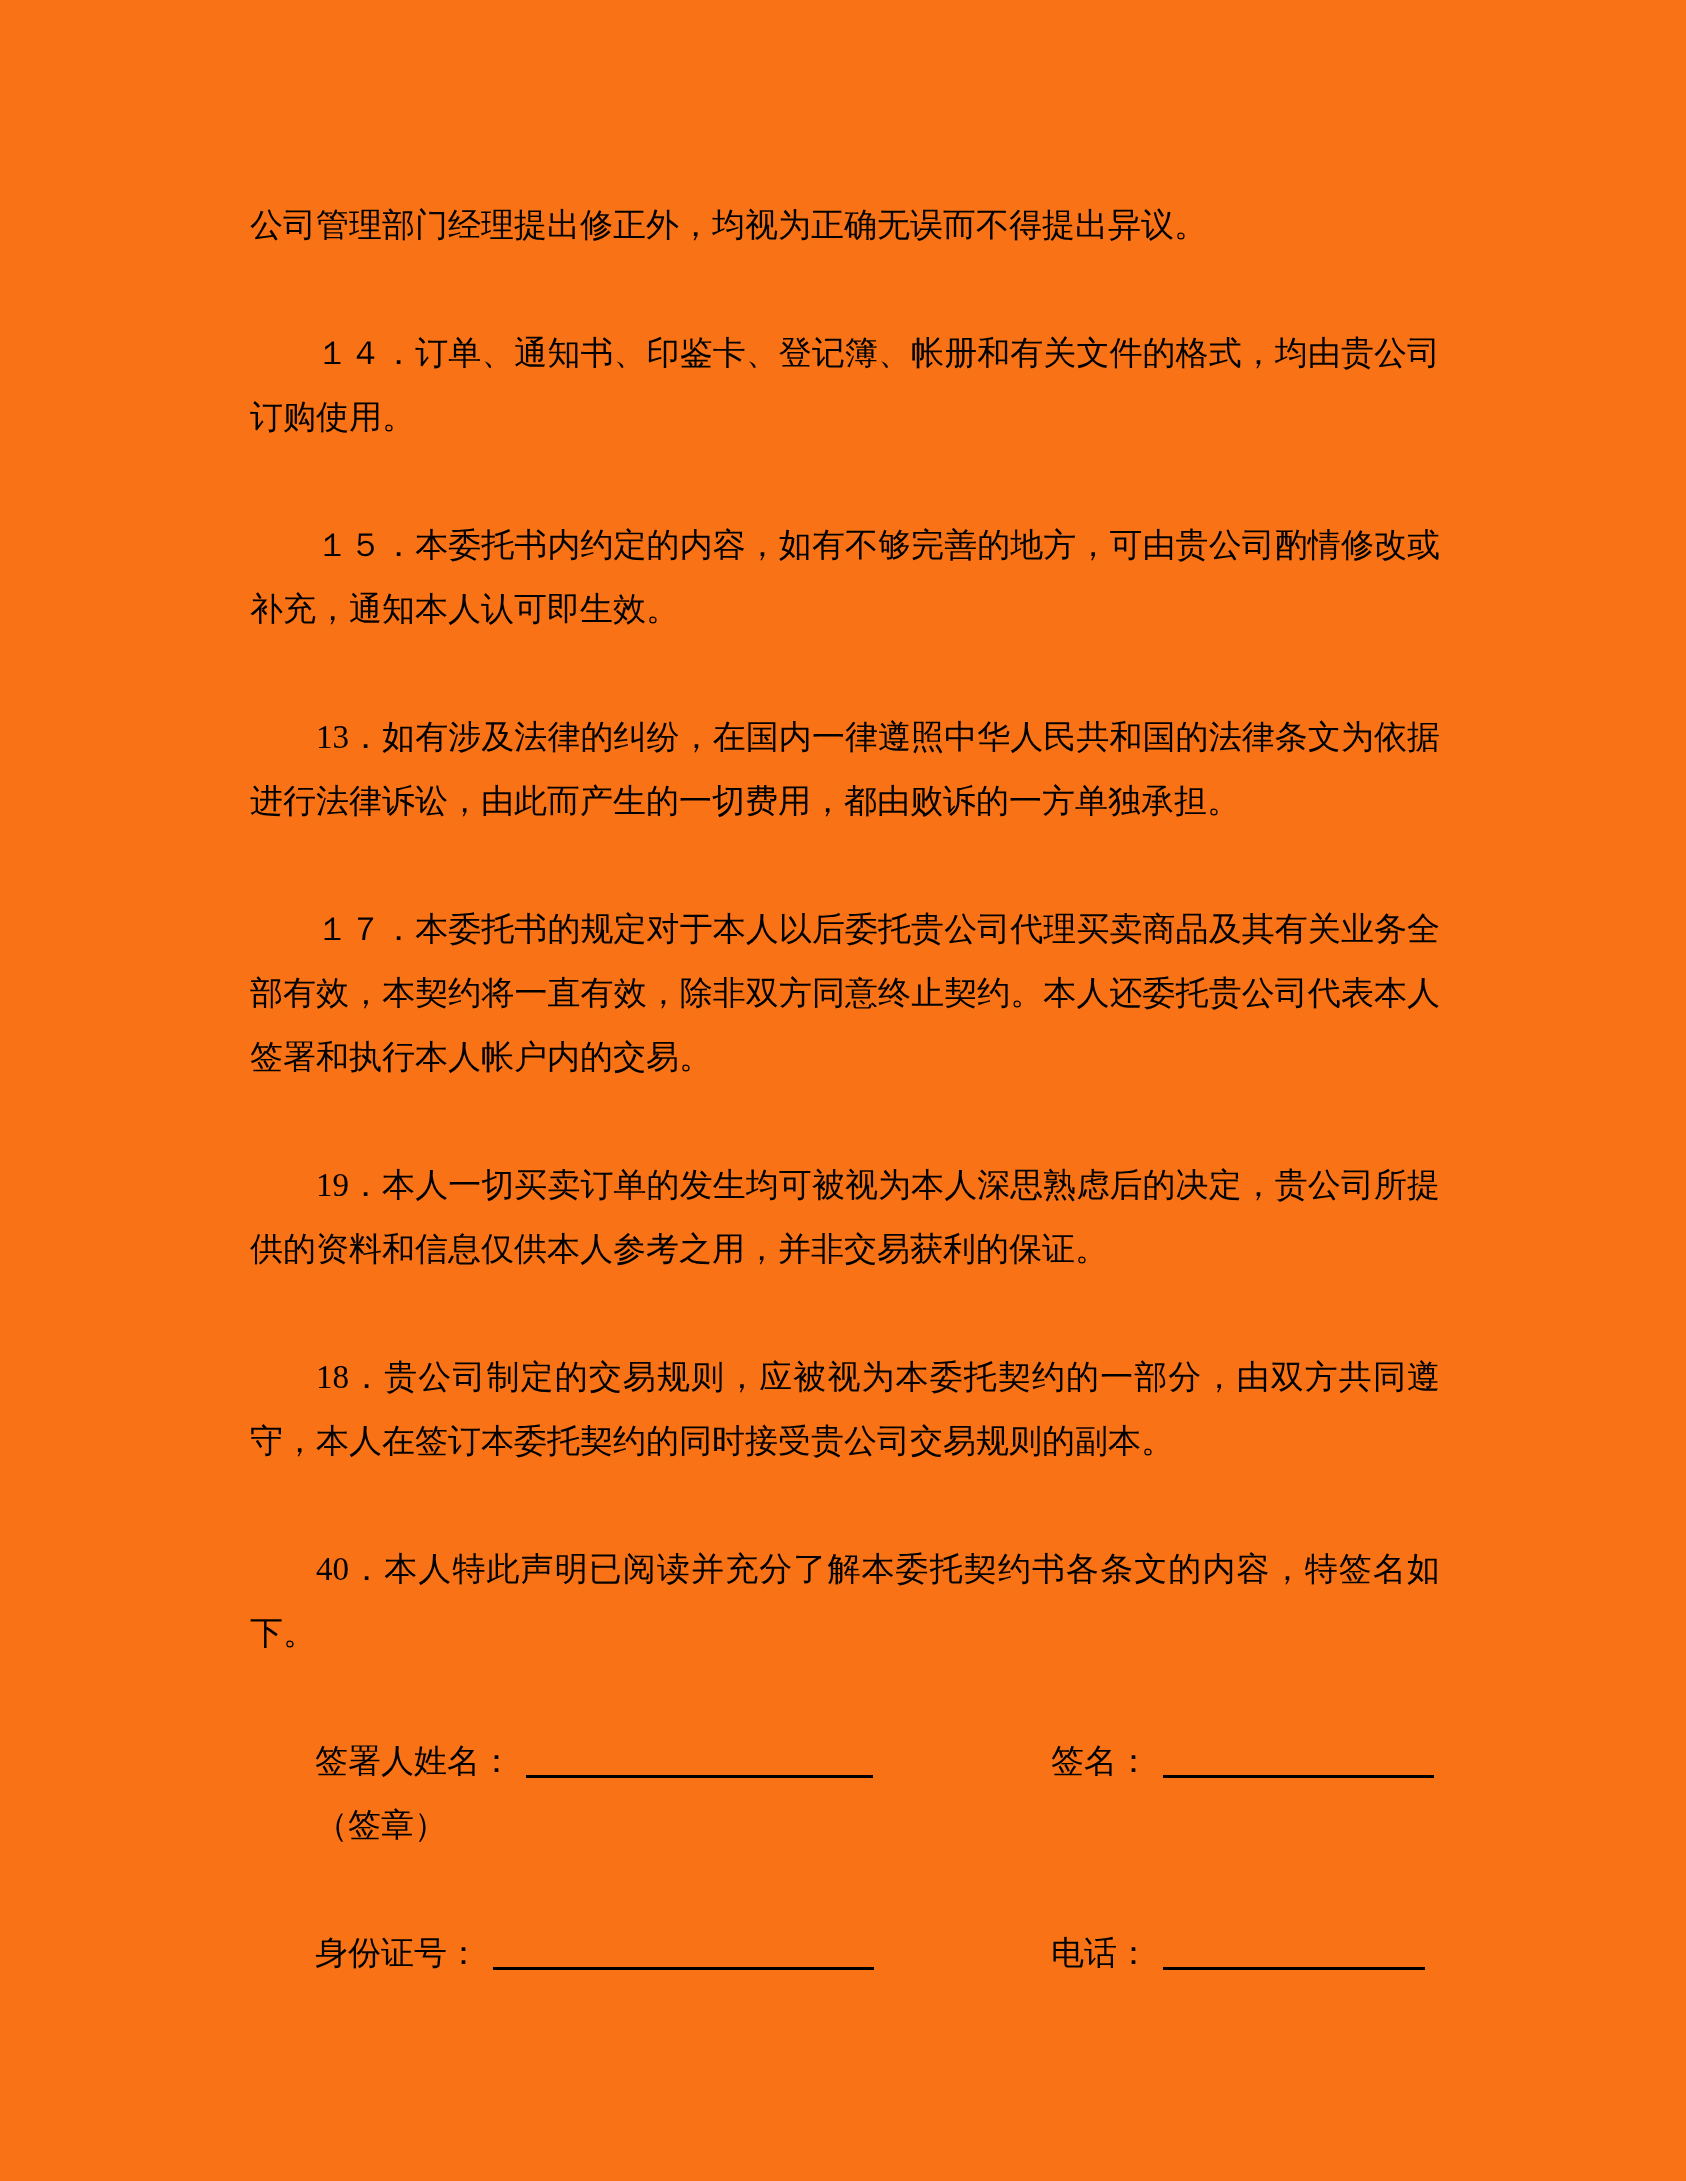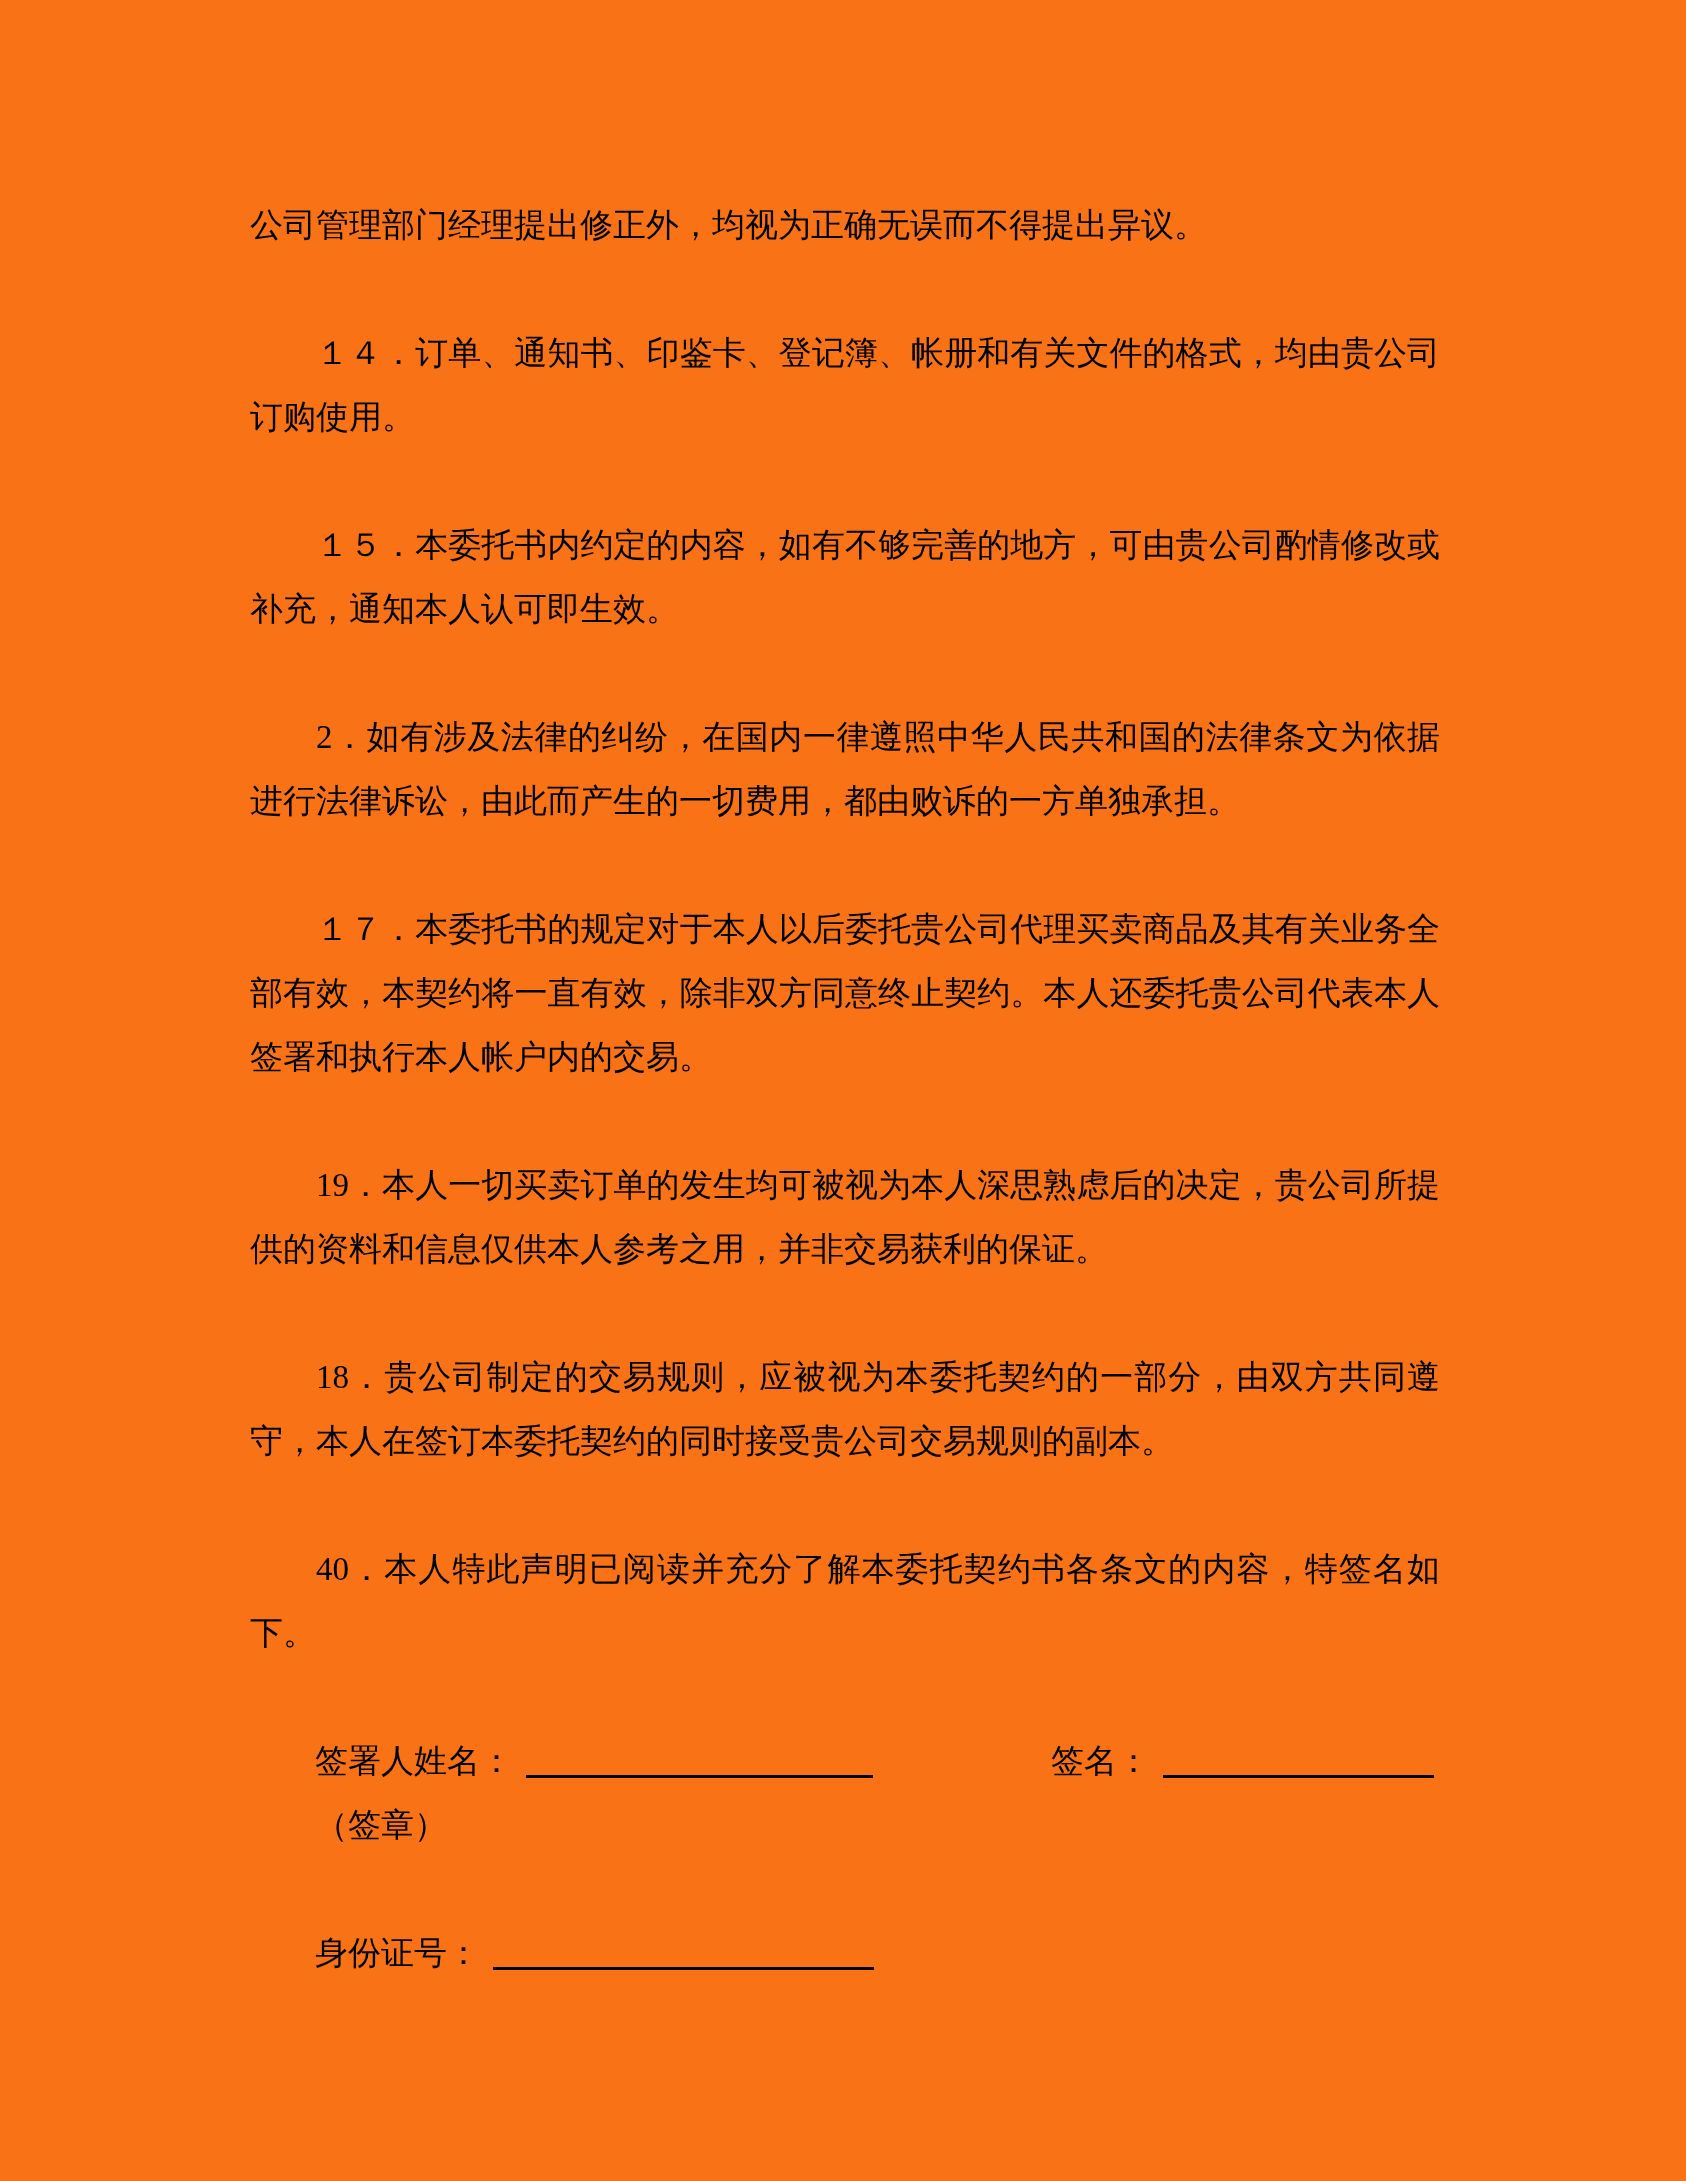--- a/index.html
+++ b/index.html
@@ -66,21 +66,21 @@
 <body>
 
 <div class="page">
 
   <p class="para noindent">公司管理部门经理提出修正外，均视为正确无误而不得提出异议。</p>
 
   <p class="para">１４．订单、通知书、印鉴卡、登记簿、帐册和有关文件的格式，均由贵公司订购使用。</p>
 
   <p class="para">１５．本委托书内约定的内容，如有不够完善的地方，可由贵公司酌情修改或补充，通知本人认可即生效。</p>
 
-  <p class="para">2．如有涉及法律的纠纷，在国内一律遵照中华人民共和国的法律条文为依据进行法律诉讼，由此而产生的一切费用，都由败诉的一方单独承担。</p>
+  <p class="para">13．如有涉及法律的纠纷，在国内一律遵照中华人民共和国的法律条文为依据进行法律诉讼，由此而产生的一切费用，都由败诉的一方单独承担。</p>
 
   <p class="para">１７．本委托书的规定对于本人以后委托贵公司代理买卖商品及其有关业务全部有效，本契约将一直有效，除非双方同意终止契约。本人还委托贵公司代表本人签署和执行本人帐户内的交易。</p>
 
   <p class="para">19．本人一切买卖订单的发生均可被视为本人深思熟虑后的决定，贵公司所提供的资料和信息仅供本人参考之用，并非交易获利的保证。</p>
 
   <p class="para">18．贵公司制定的交易规则，应被视为本委托契约的一部分，由双方共同遵守，本人在签订本委托契约的同时接受贵公司交易规则的副本。</p>
 
   <p class="para">40．本人特此声明已阅读并充分了解本委托契约书各条文的内容，特签名如下。</p>
 
   <div class="sig-block">
@@ -91,18 +91,21 @@
         <span>签名：</span><span class="blank w-sign"></span>
       </span>
     </div>
 
     <div class="sig-row">
       <span>（签章）</span>
     </div>
 
     <div class="sig-row gap-above">
       <span>身份证号：</span><span class="blank w-id"></span>
+      <span class="sig-right">
+        <span>电话：</span><span class="blank w-phone"></span>
+      </span>
     </div>
 
   </div>
 
 </div>
 
 
 </body></html>

